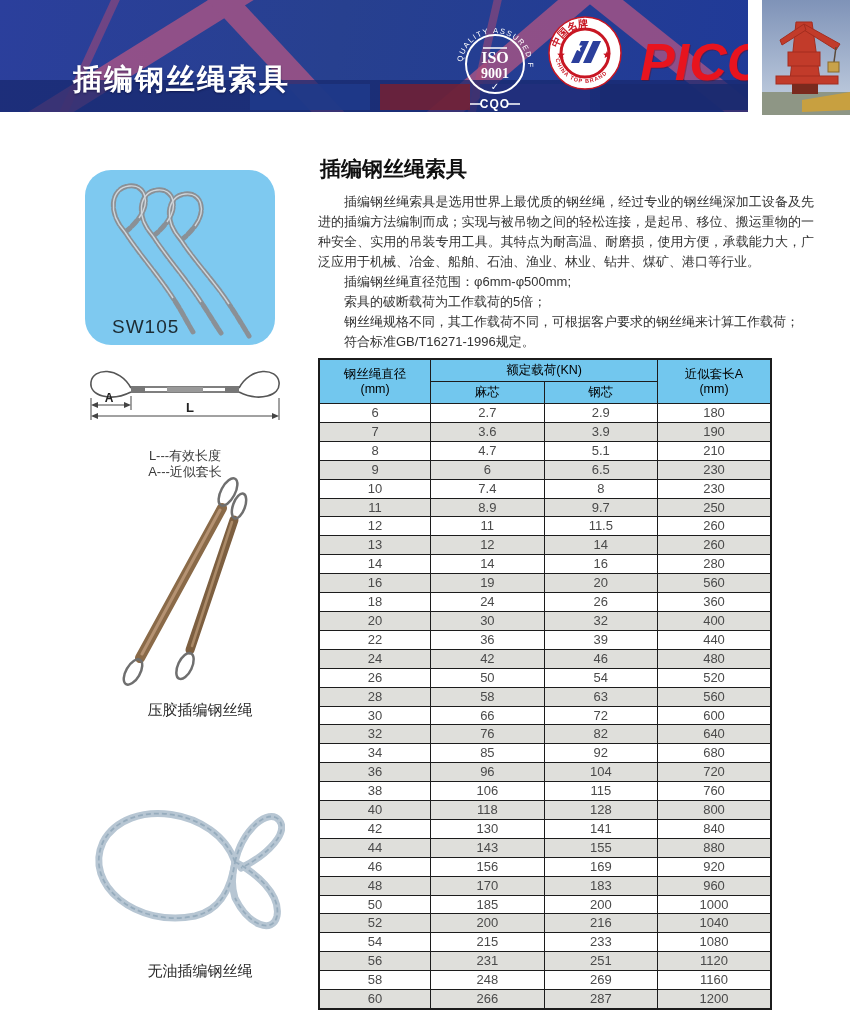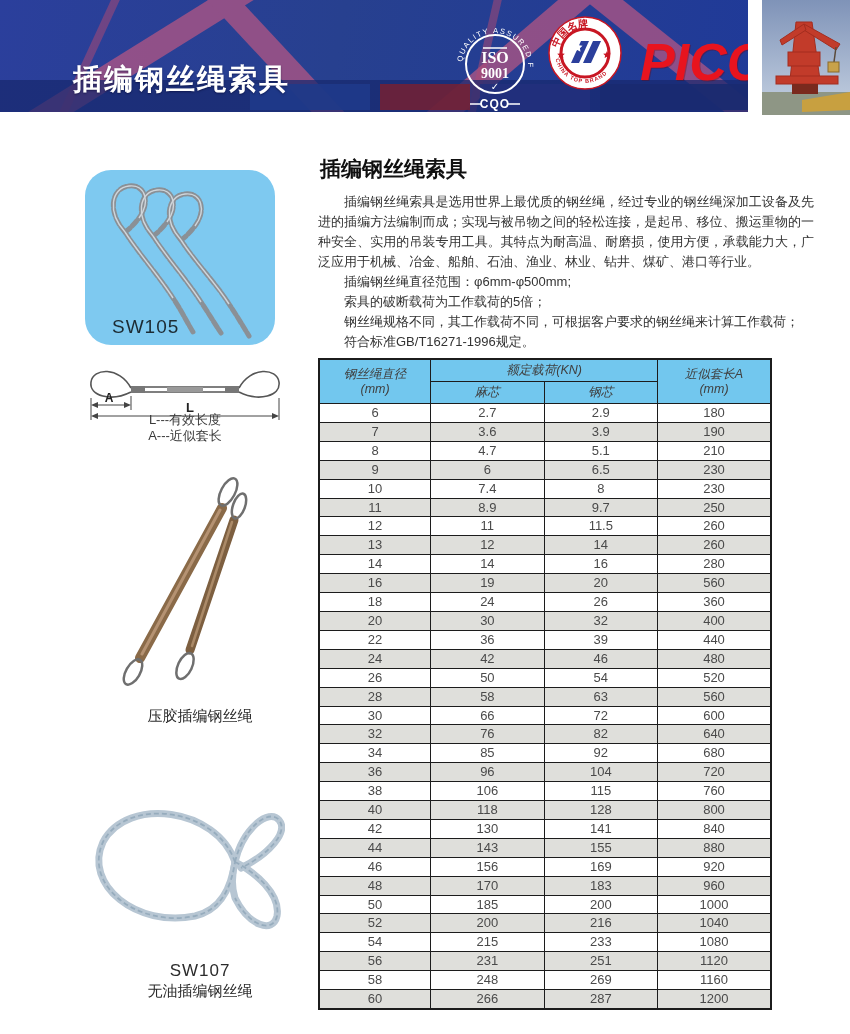--- a/index.html
+++ b/index.html
@@ -17,44 +17,44 @@
   .picc{position:absolute;left:640px;top:32px;z-index:6;color:#e8141e;
         font-size:52px;font-weight:900;font-style:italic;letter-spacing:0px;
         text-shadow:1px 1px 0 rgba(120,0,0,.35);}
   .banner-photo{position:absolute;left:762px;top:0;width:88px;height:115px;}
 
   
   .sw105-card{position:absolute;left:85px;top:170px;width:190px;height:175px;
               background:#7ec9f0;border-radius:26px;}
   .sw105-label{position:absolute;left:27px;top:146px;font-size:19px;color:#1c2b33;letter-spacing:1px;}
   .dim-diagram{position:absolute;left:85px;top:358px;}
-  .dim-legend{position:absolute;left:85px;top:412px;width:200px;text-align:center;
+  .dim-legend{position:absolute;left:85px;top:448px;width:200px;text-align:center;
               font-size:13px;line-height:16px;color:#3a3a3a;}
   .sw106-art{position:absolute;left:100px;top:468px;}
   .sw106-cap{position:absolute;left:85px;top:700px;width:230px;text-align:center;color:#2b2b2b;}
   .sw106-cap .code{font-size:17px;letter-spacing:1px;}
-  .sw106-cap .zh{font-size:15px;margin-top:7px;}
+  .sw106-cap .zh{font-size:15px;margin-top:1px;}
   .sw107-art{position:absolute;left:85px;top:770px;}
   .sw107-cap{position:absolute;left:85px;top:961px;width:230px;text-align:center;color:#2b2b2b;}
   .sw107-cap .code{font-size:17px;letter-spacing:1px;}
   .sw107-cap .zh{font-size:15px;margin-top:1px;}
 
   
   .sec-title{position:absolute;left:320px;top:155px;font-size:21px;font-weight:bold;color:#101010;}
   .sec-body{position:absolute;left:318px;top:192px;width:496px;font-size:13px;
             line-height:20px;color:#333;text-align:justify;}
   .sec-body p{margin:0;text-indent:2em;}
   .spec-line{padding-left:2em;}
 
   
   .tbl-wrap{position:absolute;left:318px;top:358px;width:454px;}
   table.spec{border-collapse:collapse;width:100%;table-layout:fixed;}
   table.spec th,table.spec td{border:1px solid #1c1c1c;text-align:center;padding:0;}
-  table.spec thead th{background:#72c7ee;color:#404040;font-weight:normal;
-                      font-size:12.5px;line-height:15px;height:21px;font-style:italic;}
+  table.spec thead th{background:#72c7ee;color:#000000;font-weight:normal;
+                      font-size:12.5px;line-height:15px;height:21px;}
   table.spec tbody td{font-size:13px;color:#4a4a4a;height:17.9px;line-height:17.9px;
                       background:#fff;}
   table.spec tbody tr.alt td{background:#dfdfdb;}
   table.spec{border:2px solid #1c1c1c;}
 </style>
 </head>
 <body>
 
 <div class="page">
 
@@ -223,21 +223,20 @@
       <path d="M150,92 C158,58 184,38 194,50 C204,62 184,84 156,98"></path>
       <path d="M150,92 C170,102 196,124 192,146 C188,164 164,156 150,128 C146,116 147,104 150,92"></path>
     </g>
     <g fill="none" stroke="#8fa6b8" stroke-width="1.8" stroke-dasharray="5 3" opacity="0.8">
       <path d="M150,92 C132,38 42,26 18,72 C-2,115 52,158 110,146 C136,140 146,118 150,92"></path>
       <path d="M150,92 C158,58 184,38 194,50 C204,62 184,84 156,98"></path>
       <path d="M150,92 C170,102 196,124 192,146 C188,164 164,156 150,128"></path>
     </g>
   </svg>
   <div class="sw107-cap">
-    <div class="code">SW107</div>
     <div class="zh">无油插编钢丝绳</div>
   </div>
 
   <div class="sec-title">插编钢丝绳索具</div>
   <div class="sec-body">
     <p>插编钢丝绳索具是选用世界上最优质的钢丝绳，经过专业的钢丝绳深加工设备及先进的插编方法编制而成；实现与被吊物之间的轻松连接，是起吊、移位、搬运重物的一种安全、实用的吊装专用工具。其特点为耐高温、耐磨损，使用方便，承载能力大，广泛应用于机械、冶金、船舶、石油、渔业、林业、钻井、煤矿、港口等行业。</p>
     <div class="spec-line">插编钢丝绳直径范围：φ6mm-φ500mm;</div>
     <div class="spec-line">索具的破断载荷为工作载荷的5倍；</div>
     <div class="spec-line">钢丝绳规格不同，其工作载荷不同，可根据客户要求的钢丝绳来计算工作载荷；</div>
     <div class="spec-line">符合标准GB/T16271-1996规定。</div>

